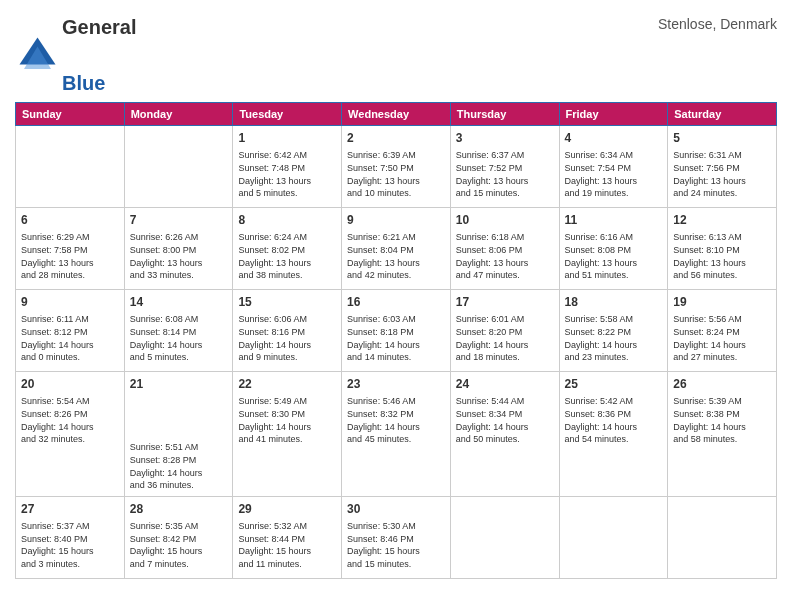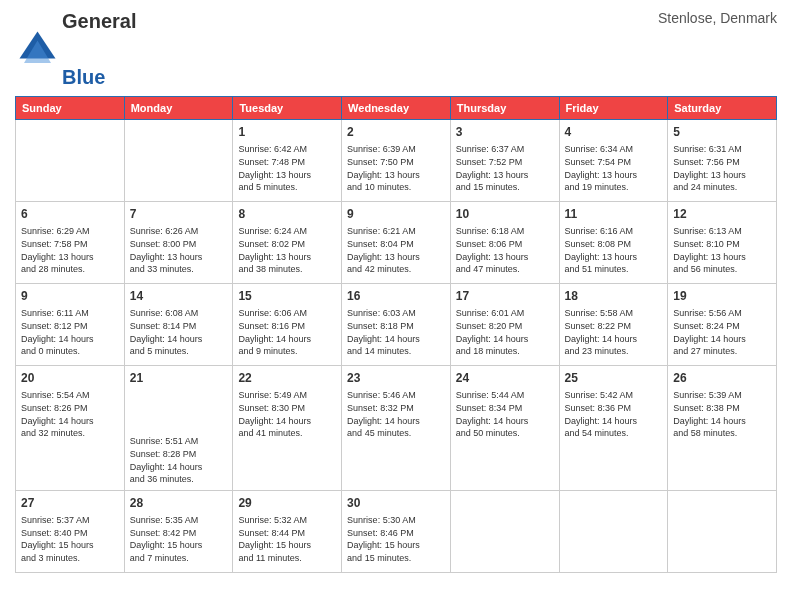--- a/index.html
+++ b/index.html
@@ -6,21 +6,21 @@
     body {
       font-family: Arial, sans-serif;
       background: #fff;
       width: 792px;
       height: 612px;
       overflow: hidden;
     }
     .page {
       width: 792px;
       height: 443px;
-      padding: 10px 15px;
+      padding: 16px 15px;
     }
     .header {
       display: flex;
       justify-content: space-between;
       align-items: flex-start;
       margin-bottom: 8px;
     }
     .title-area {
       text-align: right;
     }
@@ -33,21 +33,21 @@
     .location {
       font-size: 14px;
       color: #555;
     }
     .calendar {
       width: 100%;
       border-collapse: collapse;
       font-size: 9.5px;
     }
     .calendar th {
-      background-color: #ef4444;
+      background-color: #be185d;
       color: #fff;
       text-align: left;
       padding: 5px 6px;
       font-size: 11px;
       font-weight: bold;
       border: 1px solid #2b6cb0;
     }
     .calendar td {
       border: 1px solid #ccc;
       vertical-align: top;

